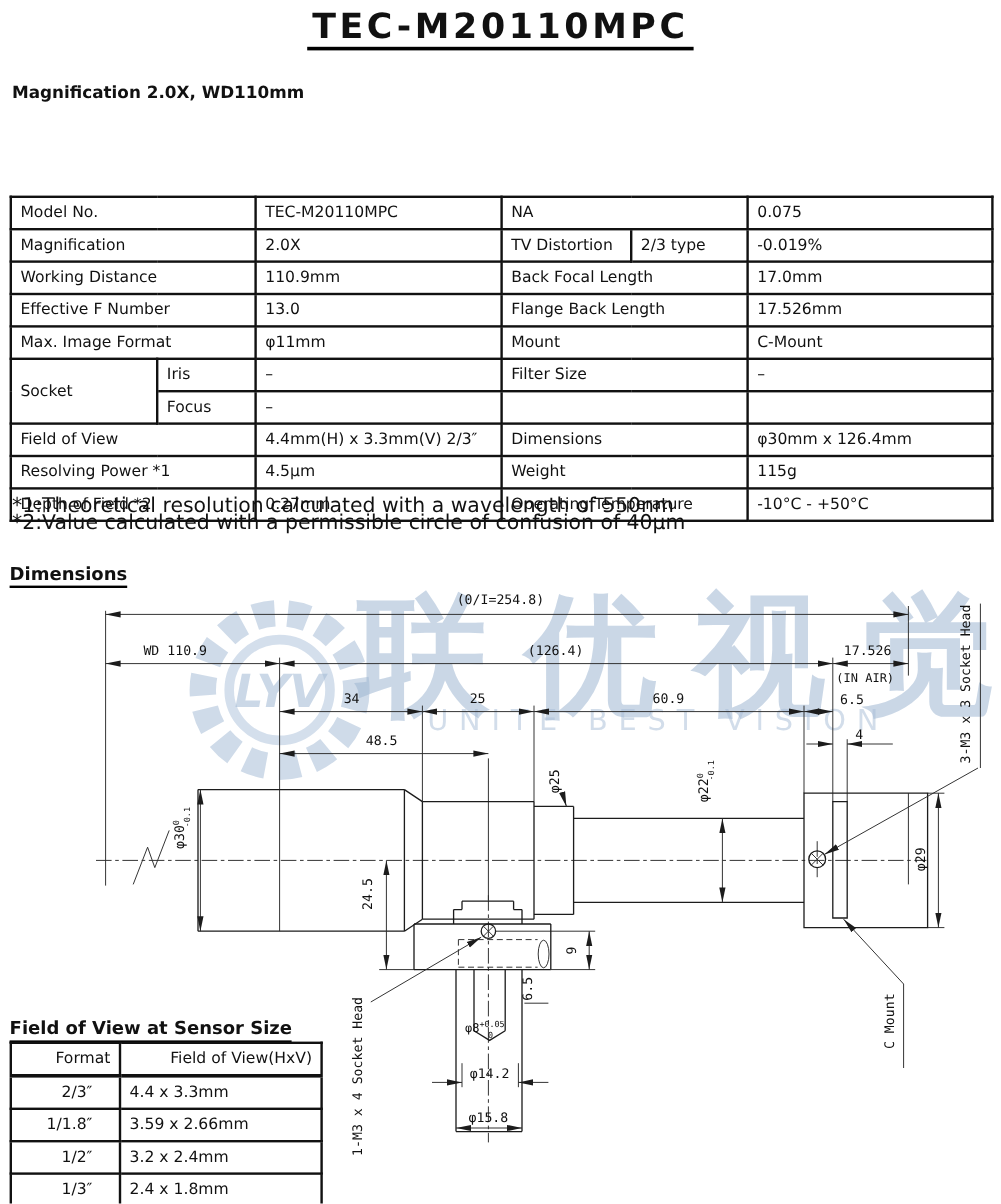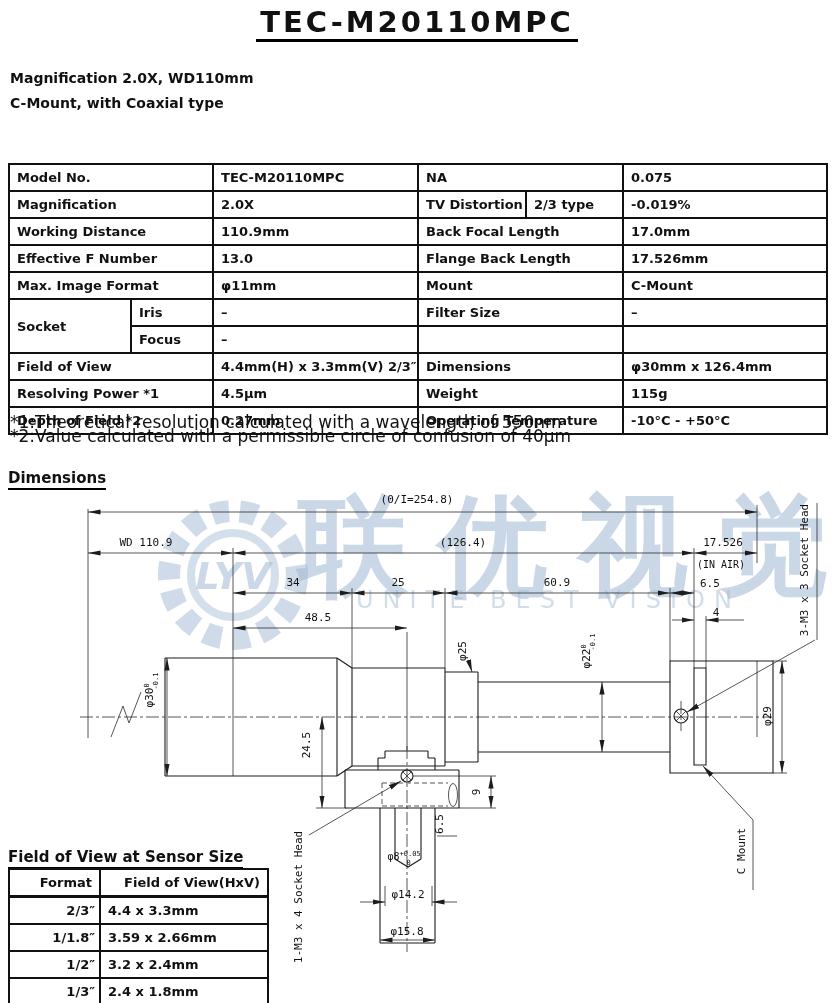--- a/index.html
+++ b/index.html
@@ -8,31 +8,31 @@
     font-family:"DejaVu Sans","Liberation Sans",sans-serif;color:#111;overflow:hidden;
   }
   
   .title-wrap{position:absolute;left:0;top:6px;width:834px;text-align:center;z-index:3;}
   .doc-title{display:inline-block;font-size:29px;font-weight:700;letter-spacing:3px;
     border-bottom:3px solid #000;padding:0 4px 1px 4px;line-height:32px;}
   .subtitle{position:absolute;left:10px;top:66px;z-index:3;font-size:14px;font-weight:700;line-height:25px;}
   
   table{border-collapse:collapse;table-layout:fixed;position:absolute;z-index:3;background:transparent;}
   td,th{border:2px solid #111;font-size:13px;padding:0 7px;white-space:nowrap;overflow:hidden;
-    height:25px;text-align:left;font-weight:700;vertical-align:middle;}
+    height:25px;text-align:left;font-weight:400;vertical-align:middle;}
   #spec-table{left:8px;top:163px;width:818px;}
   
   .notes{position:absolute;left:10px;top:415px;z-index:3;font-size:17px;line-height:14px;}
   
   .sec-head{position:absolute;z-index:3;font-size:15px;font-weight:700;
     border-bottom:2px solid #000;padding-bottom:1px;}
   #dim-head{left:8px;top:469px;}
   #fov-head{left:8px;top:848px;}
   #fov-table{left:8px;top:868px;width:259px;}
-  #fov-table td.fmt{text-align:right;padding-right:4px;}
+  #fov-table td.fmt{text-align:right;padding-right:22px;}
   #fov-table td.val{text-align:left;}
   #fov-table th{text-align:right;}
   #fov-table tbody tr:first-child td{border-top:3px solid #111;}
   
   #watermark{position:absolute;inset:0;z-index:1;pointer-events:none;padding-left:38px;}
   #wm-cn{position:absolute;left:298px;top:486px;font-size:110px;font-weight:700;
     letter-spacing:30px;color:rgba(158,182,210,.55);white-space:nowrap;line-height:120px;}
   #wm-en{position:absolute;left:356px;top:586px;font-size:24px;letter-spacing:9px;
     color:rgba(165,188,214,.5);white-space:nowrap;}
   #wm-gear{position:absolute;left:148px;top:490px;}
@@ -60,21 +60,20 @@
   </svg>
   <div id="wm-cn">联优视觉</div>
   <div id="wm-en">UNITE BEST VISION</div>
 </div>
 
 <div class="title-wrap">
   <span class="doc-title">TEC-M20110MPC</span>
 </div>
 <div class="subtitle">
   <div>Magnification 2.0X, WD110mm</div>
-  <div>C-Mount, with Coaxial type</div>
 </div>
 
 <table id="spec-table">
   <colgroup>
       <col style="width:122px">
       <col style="width:82px">
       <col style="width:205px">
       <col style="width:108px">
       <col style="width:97px">
       <col style="width:204px">

